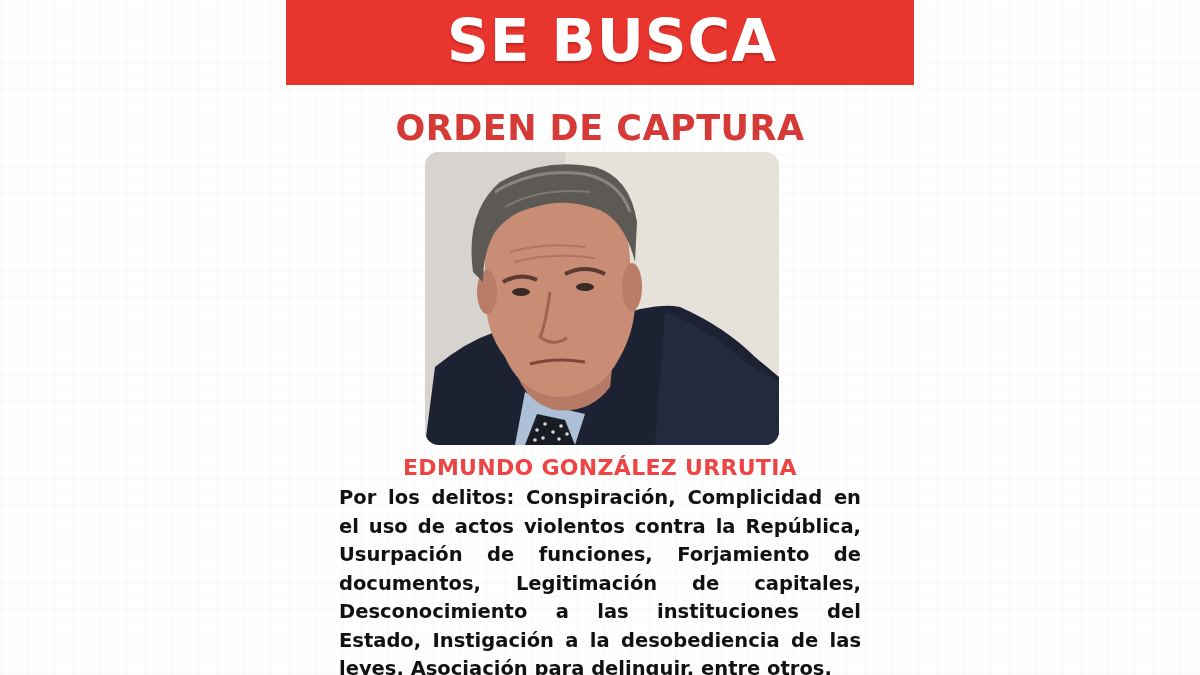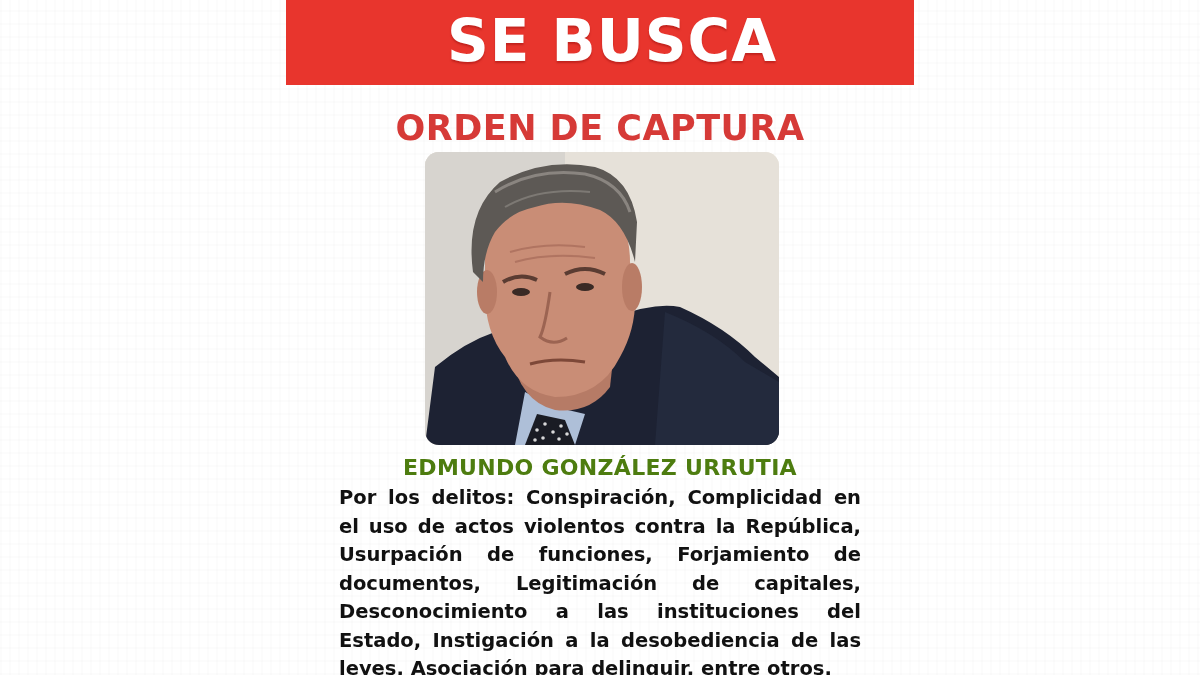--- a/index.html
+++ b/index.html
@@ -76,21 +76,21 @@
       overflow: hidden;
       background: linear-gradient(90deg, #d9d6d2 0%, #e9e4dc 60%, #efe8dc 100%);
     }
     .photo svg { display: block; }
     .name {
       position: absolute;
       left: 0;
       top: 453px;
       width: 628px;
       text-align: center;
-      color: #4d7c0f;
+      color: #ef4444;
       font-family: "DejaVu Sans", sans-serif;
       font-weight: bold;
       font-size: 22px;
       letter-spacing: 0.3px;
       line-height: 30px;
     }
     .charges {
       position: absolute;
       left: 53px;
       top: 484px;

